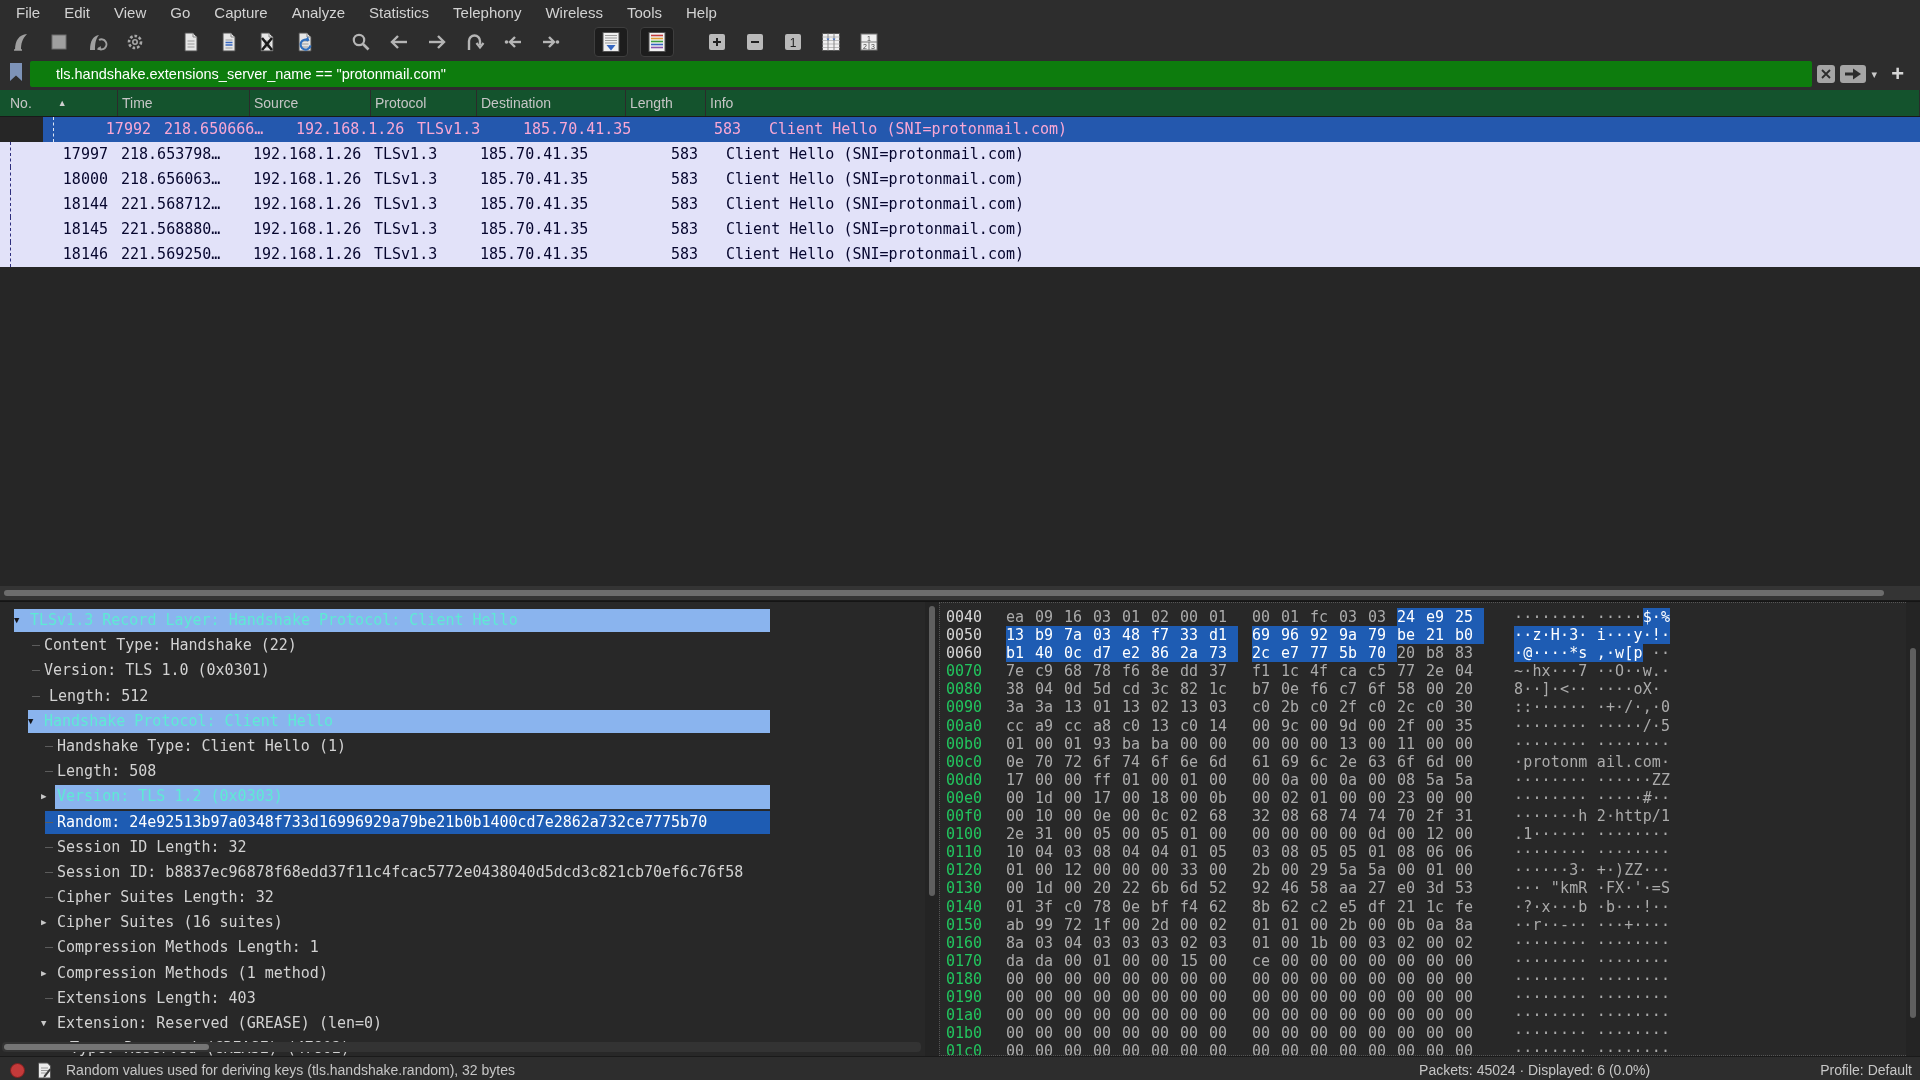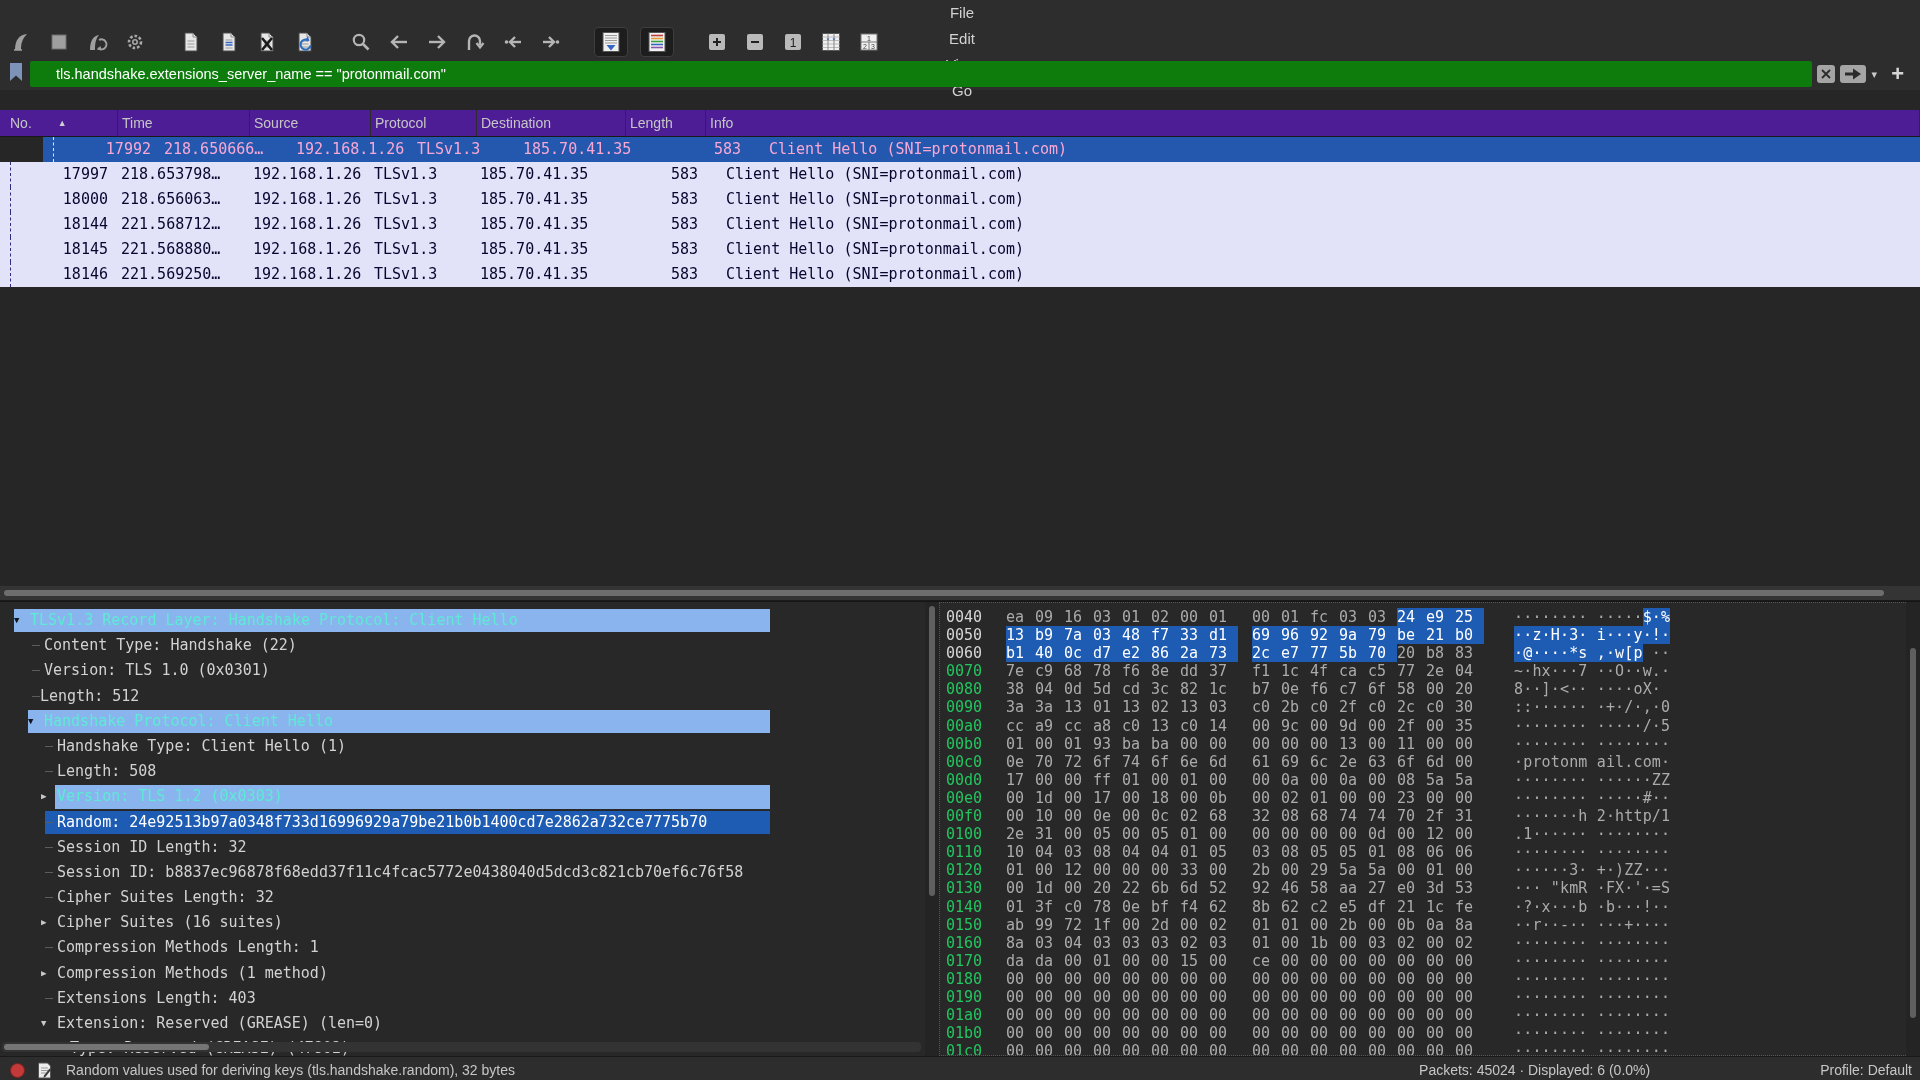--- a/index.html
+++ b/index.html
@@ -1,37 +1,37 @@
 <!DOCTYPE html>
 <html style="--green: #0d7c0d; --selblue: #2458ae; --lav: #e2e2f9; --hlight: #8ab4ee; --hsel: #1e5cb3;"><head>
 <meta charset="utf-8">
 <style>
   html,body{margin:0;padding:0;background:#2d2d2d;}
   #app{position:relative;width:1920px;height:1080px;overflow:hidden;background:#2d2d2d;
        font-family:"Liberation Sans","DejaVu Sans",sans-serif;color:#d4d4d4;}
   
-  #menubar{height:26px;display:flex;align-items:center;padding-left:4px;background:#2d2d2d;flex-direction:column;}
+  #menubar{height:26px;display:flex;padding-left:4px;background:#2d2d2d;}
   .mitem{padding:0 12px;font-size:15px;color:#d2d2d2;line-height:26px;cursor:default;}
   
   #toolbar{height:32px;display:flex;align-items:center;gap:12px;padding-left:8px;background:#2d2d2d;}
   .tbi{width:26px;height:26px;display:flex;align-items:center;justify-content:center;}
   .tbi.grp{margin-left:18px;}
   .tbi.boxed{width:32px;height:28px;background:#1d1d1d;border:1px solid #3e3e3e;border-radius:4px;}
   
   #filterbar{height:32px;display:flex;align-items:center;background:#2d2d2d;padding:0 8px;}
   #ffield{flex:1;height:26px;background:var(--green);border-radius:2px;margin-left:6px;
           display:flex;align-items:center;padding-left:26px;overflow:hidden;}
   #ftext{color:#fff;font-size:14.5px;font-family:"Liberation Sans","DejaVu Sans",sans-serif;white-space:pre;text-align:center;}
   .fbtn{margin-left:5px;display:flex;align-items:center;justify-content:center;}
   #fcaret{color:#c9c9c9;font-size:11px;margin-left:6px;}
   #fadd{color:#d5d5d5;font-size:22px;font-weight:bold;margin:0 8px 0 14px;line-height:20px;}
   
   #packets{height:510px;background:#262626;display:flex;flex-direction:column;border-bottom:1px solid #1a1a1a;}
-  #pheader{margin-top:20px;height:26px;display:grid;grid-template-columns:118px 132px 121px 106px 149px 80px 1fr;
-           background:#4c1d95;border-bottom:1px solid #191919;font-size:14px;color:#c6c6c6;align-items:center;}
+  #pheader{margin-top:0;height:26px;display:grid;grid-template-columns:118px 132px 121px 106px 149px 80px 1fr;
+           background:#14532d;border-bottom:1px solid #191919;font-size:14px;color:#c6c6c6;align-items:center;}
   .ph-cell{padding-left:4px;border-right:1px solid #2b2b2b;height:26px;line-height:26px;display:flex;align-items:center;white-space:nowrap;overflow:hidden;}
   .sortarrow{font-size:9px;margin-left:26px;color:#cfcfcf;}
   #prows{}
   .prow{position:relative;height:25px;line-height:25px;display:grid;
         grid-template-columns:118px 132px 121px 106px 149px 80px 1fr;
         font-family:"DejaVu Sans Mono","Liberation Mono",monospace;font-size:15px;
         background:var(--lav);color:#06062e;white-space:nowrap;}
   .prow.selected{background:var(--selblue);color:#f9a8d4;margin-left:43px;}
   .prow .dash{position:absolute;left:10px;top:0;bottom:0;width:0;border-left:1px dashed #2e2e7e;}
   .prow.selected .dash{border-left-color:rgba(255,255,255,.85);}
@@ -374,21 +374,21 @@
         <div class="drow">
           <span class="dtick" style="left: 32px;"></span>
           <span class="dlab" style="left: 44px;">Content Type: Handshake (22)</span>
         </div>
         <div class="drow">
           <span class="dtick" style="left: 32px;"></span>
           <span class="dlab" style="left: 44px;">Version: TLS 1.0 (0x0301)</span>
         </div>
         <div class="drow">
           <span class="dtick" style="left: 32px;"></span>
-          <span class="dlab" style="left: 40px;">Length: 512</span>
+          <span class="dlab" style="left: 49px;">Length: 512</span>
         </div>
         <div class="drow">
           <div class="dbar light" style="left: 28px;"></div>
           <span class="darr onbar" style="left: 28px;">▼</span>
           <span class="dlab light" style="left: 44px;">Handshake Protocol: Client Hello</span>
         </div>
         <div class="drow">
           <span class="dtick" style="left: 45px;"></span>
           <span class="dlab" style="left: 57px;">Handshake Type: Client Hello (1)</span>
         </div>

